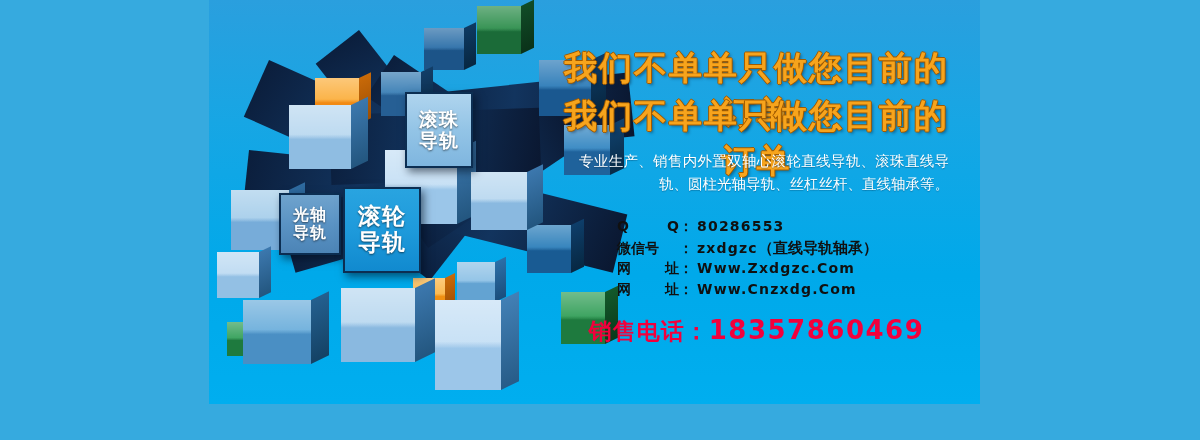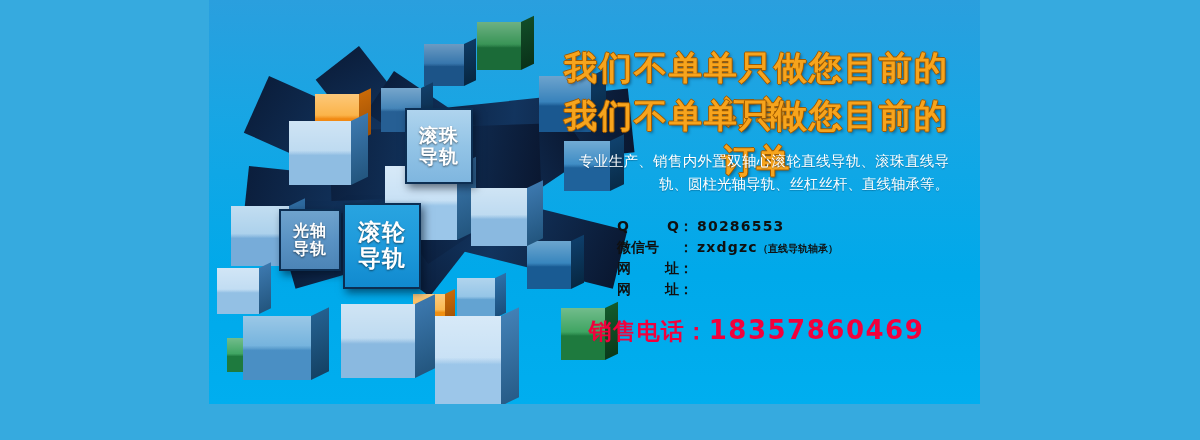--- a/index.html
+++ b/index.html
@@ -10,21 +10,21 @@
   #page { position:relative; width:1200px; height:440px; background:#36AADF; }
 
   
   #banner {
     position:absolute; left:209px; top:0; width:771px; height:404px;
     background:linear-gradient(180deg,#2A9FDE 0%,#17A6E4 30%,#00A9EA 68%,#00AEEF 100%);
     overflow:hidden;
   }
 
   
-  #art { position:absolute; left:0; top:16px; width:420px; height:404px; }
+  #art { position:absolute; left:0; top:0; width:420px; height:404px; }
   .cube { position:absolute; }
   .face {
     position:absolute; left:0; top:0; width:100%; height:100%;
     background:linear-gradient(180deg,var(--c1) 0%,var(--c1) 46%,var(--c2) 54%,var(--c2) 100%);
   }
   .face:after {
     content:""; position:absolute; left:0; top:0; right:0; height:52%;
     background:linear-gradient(180deg,rgba(255,255,255,.30),rgba(255,255,255,.02));
   }
   .side {
@@ -77,21 +77,21 @@
     display:flex; align-items:baseline; height:21px;
     color:#101010; font-size:14px; font-weight:bold;
     font-family:"DejaVu Sans","Liberation Sans",sans-serif;
   }
   .clabel {
     width:62px; display:flex; justify-content:space-between;
     letter-spacing:0; white-space:nowrap;
   }
   .csep { margin-right:4px; }
   .cval { letter-spacing:1.2px;text-align:right; }
-  .cnote { font-size:10px; letter-spacing:0; font-weight:bold; }
+  .cnote { font-size:15px; letter-spacing:0; font-weight:bold; }
 
   #phone {
     position:absolute; left:0; top:315px; width:415px; text-align:center;
     color:#F2003C; font-weight:bold;
     font-family:"DejaVu Sans","Liberation Sans",sans-serif;
   }
   #phone .pl { font-size:23px; letter-spacing:1px; }
   #phone .pn { font-size:26px; letter-spacing:1.5px;text-align:center; }
 </style>
 </head>
@@ -237,28 +237,30 @@
           <span class="cval">zxdgzc</span>
           <span class="cnote">（直线导轨轴承）</span>
         </div>
 
         <div class="crow">
           <span class="clabel">
             <span>网</span>
             <span>址</span>
           </span>
           <span class="csep">：</span>
+          <span class="cval">Www.Zxdgzc.Com</span>
         </div>
 
         <div class="crow">
           <span class="clabel">
             <span>网</span>
             <span>址</span>
           </span>
           <span class="csep">：</span>
+          <span class="cval">Www.Cnzxdg.Com</span>
         </div>
       </div>
 
       <div id="phone">
         <span class="pl">销售电话：</span><span class="pn">18357860469</span>
       </div>
     </div>
   </div>
 </div>
 

